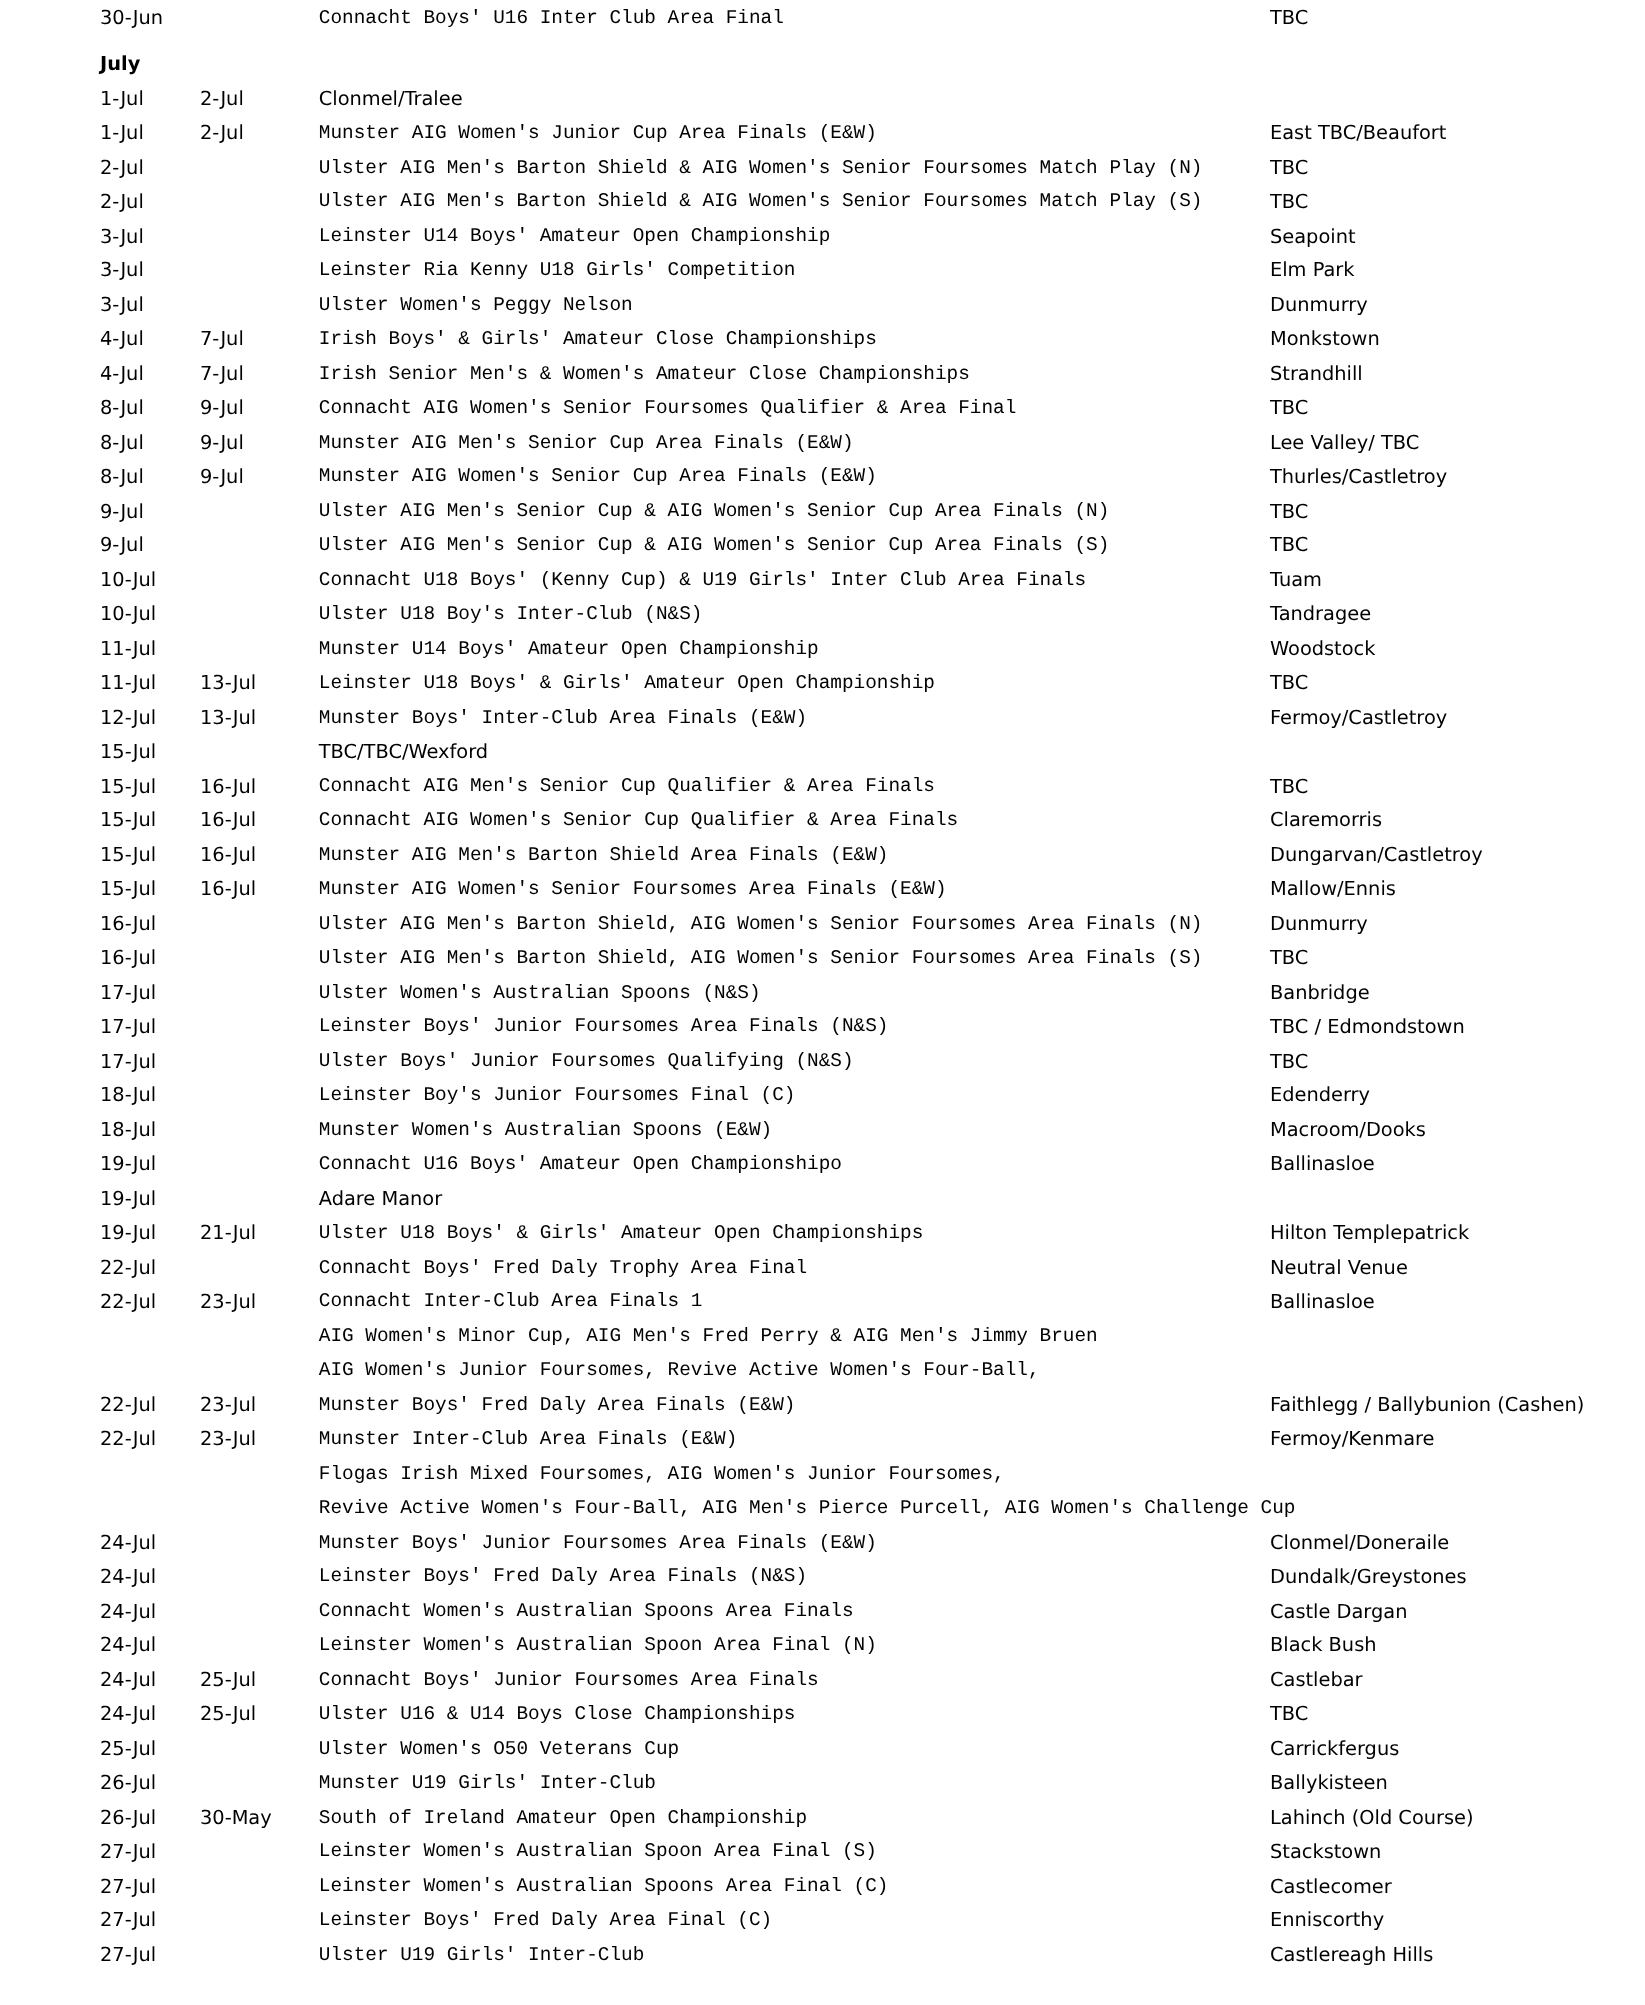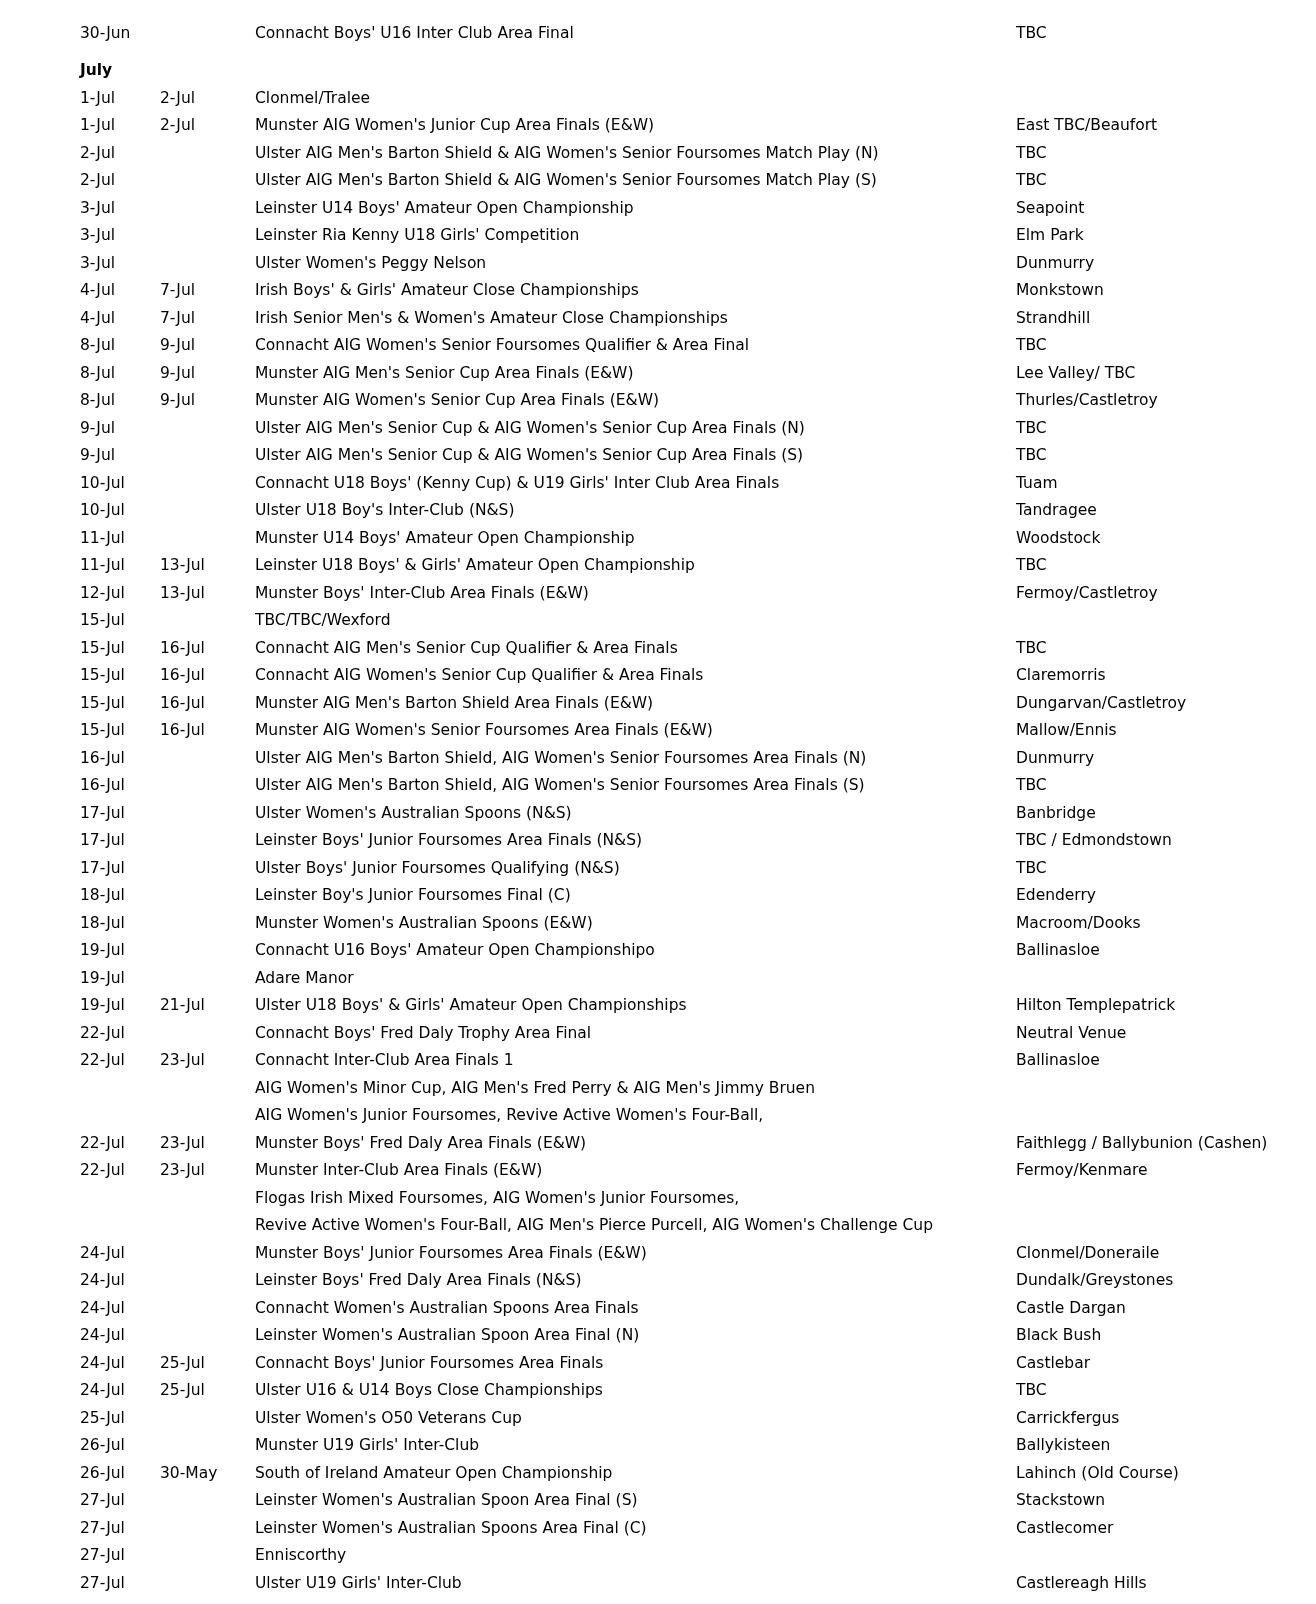--- a/index.html
+++ b/index.html
@@ -10,32 +10,31 @@
   body {
     width: 1316px;
     height: 1604px;
     overflow: hidden;
     font-family: "DejaVu Sans", "Liberation Sans", sans-serif;
     font-size: 15.5px;
     color: #000000;
     position: relative;
   }
   .doc {
-    padding-top: 19px;
     width: 1316px;
   }
   .row {
     display: flex;
     align-items: center;
     height: 27.5px;
     white-space: nowrap;
   }
   .c-start  { margin-left: 80px; width: 80px;  flex: 0 0 auto; }
   .c-end    { width: 95px;  flex: 0 0 auto; }
-  .c-event  { width: 761px; flex: 0 0 auto; }
+  .c-event  { width: 761px; flex: 0 0 auto; font-family: Liberation Mono, monospace; }
   .c-venue  { flex: 1 1 auto; }
   .spacer   { height: 10px; }
   .month    { font-weight: bold; }
 </style>
 </head>
 <body>
 
 <div class="doc">
   <div id="pre-rows">
   <div class="row">
@@ -414,20 +413,21 @@
   <div class="row">
     <span class="c-start">27-Jul</span>
     <span class="c-end"></span>
     <span class="c-event">Leinster Women's Australian Spoons Area Final (C)</span>
     <span class="c-venue">Castlecomer</span>
   </div>
 
   <div class="row">
     <span class="c-start">27-Jul</span>
     <span class="c-end"></span>
+    <span class="c-event">Leinster Boys' Fred Daly Area Final (C)</span>
     <span class="c-venue">Enniscorthy</span>
   </div>
 
   <div class="row">
     <span class="c-start">27-Jul</span>
     <span class="c-end"></span>
     <span class="c-event">Ulster U19 Girls' Inter-Club</span>
     <span class="c-venue">Castlereagh Hills</span>
   </div>
 </div>

